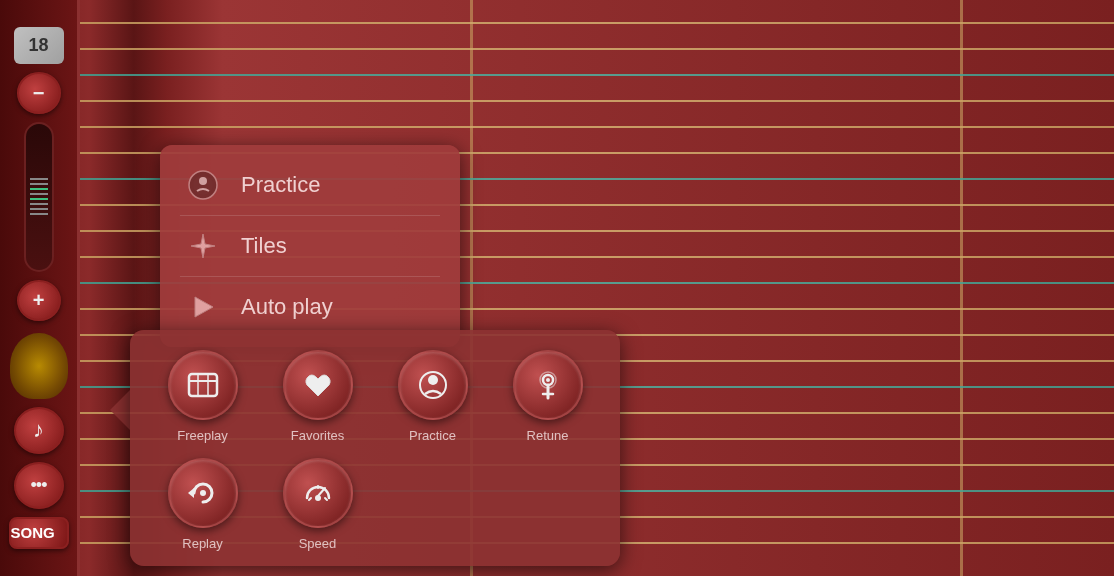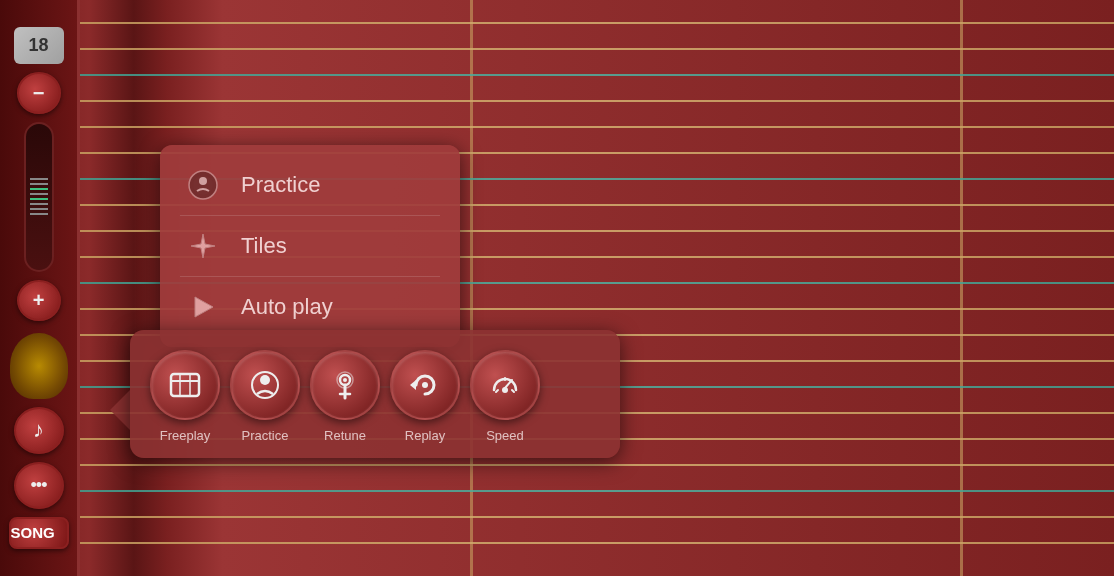--- a/index.html
+++ b/index.html
@@ -234,21 +234,21 @@
       left: 130px;
       width: 490px;
       background: rgba(140, 50, 50, 0.90);
       border-radius: 14px;
       padding: 20px 20px 15px;
       box-shadow: 0 4px 20px rgba(0,0,0,0.6);
     }
 
     .action-grid {
       display: grid;
-      grid-template-columns: repeat(6, 1fr);
+      grid-template-columns: repeat(4, 1fr);
       gap: 15px 10px;
     }
 
     .action-item {
       display: flex;
       flex-direction: column;
       align-items: center;
       gap: 8px;
       cursor: pointer;
     }
@@ -397,20 +397,28 @@
         <svg width="38" height="38" viewBox="0 0 38 38">
           <rect x="5" y="8" width="28" height="22" rx="3" fill="none" stroke="#eee" stroke-width="2.5"></rect>
           <line x1="5" y1="15" x2="33" y2="15" stroke="#eee" stroke-width="2"></line>
           <line x1="14" y1="8" x2="14" y2="30" stroke="#eee" stroke-width="1.5"></line>
           <line x1="24" y1="8" x2="24" y2="30" stroke="#eee" stroke-width="1.5"></line>
         </svg>
       </div>
       <span class="action-label">Freeplay</span>
     </div>
 
+    <div class="action-item">
+      <div class="action-btn">
+        <svg width="38" height="38" viewBox="0 0 38 38">
+          <path d="M19 30 L8 19 Q5 14 10 10 Q14 7 19 13 Q24 7 28 10 Q33 14 30 19 Z" fill="#eee" stroke="#ddd" stroke-width="1"></path>
+        </svg>
+      </div>
+      <span class="action-label">Favorites</span>
+    </div>
 
     <div class="action-item">
       <div class="action-btn">
         <svg width="38" height="38" viewBox="0 0 38 38">
           <ellipse cx="19" cy="19" rx="13" ry="13" fill="none" stroke="#eee" stroke-width="2"></ellipse>
           <circle cx="19" cy="14" r="5" fill="#eee"></circle>
           <path d="M11 28 Q19 22 27 28" fill="none" stroke="#eee" stroke-width="2.5"></path>
         </svg>
       </div>
       <span class="action-label">Practice</span>

